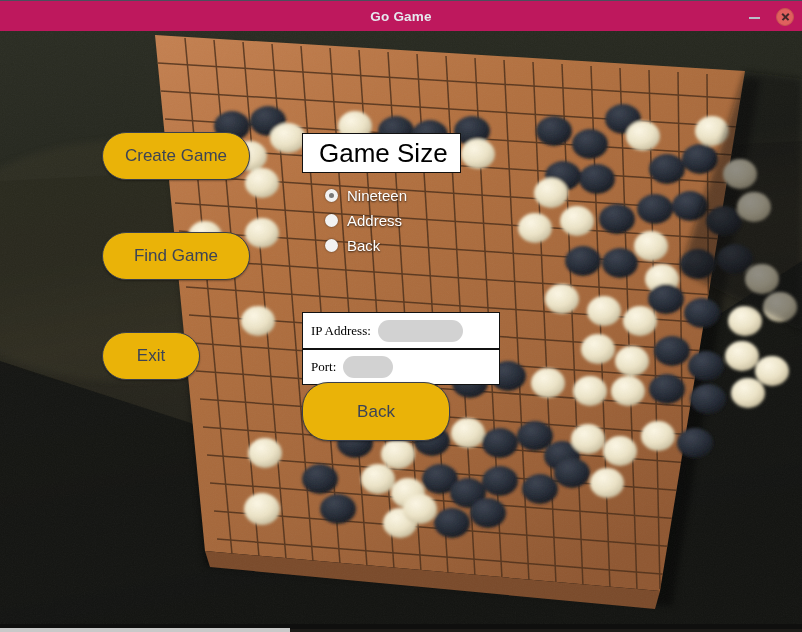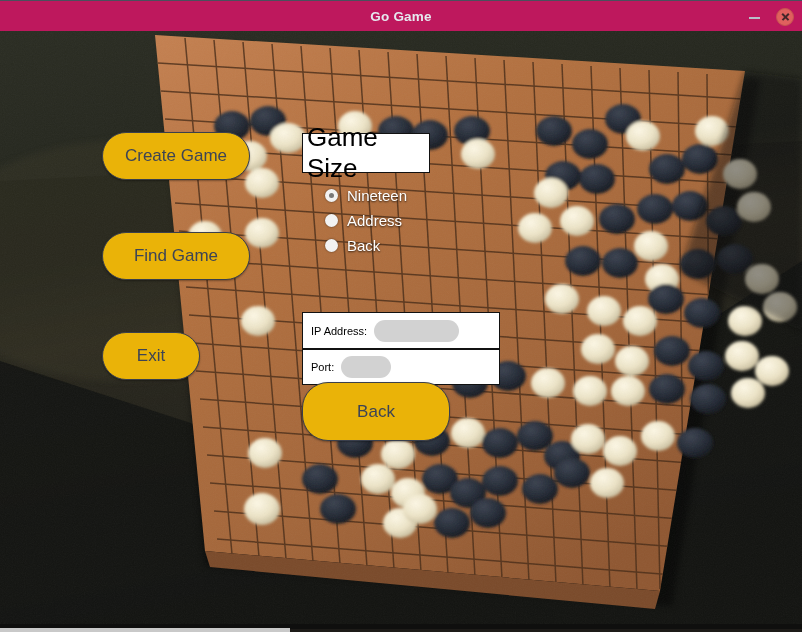--- a/index.html
+++ b/index.html
@@ -144,28 +144,28 @@
 
   #create-game-btn { left: 102px; top: 101px; width: 148px; height: 48px; }
   #find-game-btn   { left: 102px; top: 201px; width: 148px; height: 48px; }
   #exit-btn        { left: 102px; top: 301px; width:  98px; height: 48px; }
   #back-btn        { left: 302px; top: 351px; width: 148px; height: 59px; font-size: 17px; }
 
   .panel-header {
     position: absolute;
     left: 302px;
     top: 102px;
-    width: 128px;
+    width: 159px;
     height: 40px;
     background: #ffffff;
     border: 1px solid #111111;
     box-sizing: border-box;
     display: flex;
     align-items: center;
-    padding-left: 4px;
+    padding-left: 16px;
     color: #000000;
     font-size: 26px;
     font-family: "Liberation Sans", sans-serif;
   }
 
   .radio-group {
     position: absolute;
     left: 325px;
     top: 152px;
     width: 180px;
@@ -211,22 +211,22 @@
     box-sizing: border-box;
     display: flex;
     align-items: center;
     padding-left: 8px;
   }
   #ip-row   { top: 281px; height: 37px; }
   #port-row { top: 318px; height: 36px; }
 
   .field-label {
     color: #000000;
-    font-size: 11px;
-    font-family: Liberation Sans, sans-serif;
+    font-size: 13px;
+    font-family: Liberation Serif, serif;
     white-space: nowrap;
   }
   .field-input {
     margin-left: 7px;
     height: 22px;
     background: #d2d2d2;
     border: none;
     border-radius: 11px;
     outline: none;
     color: #111;

